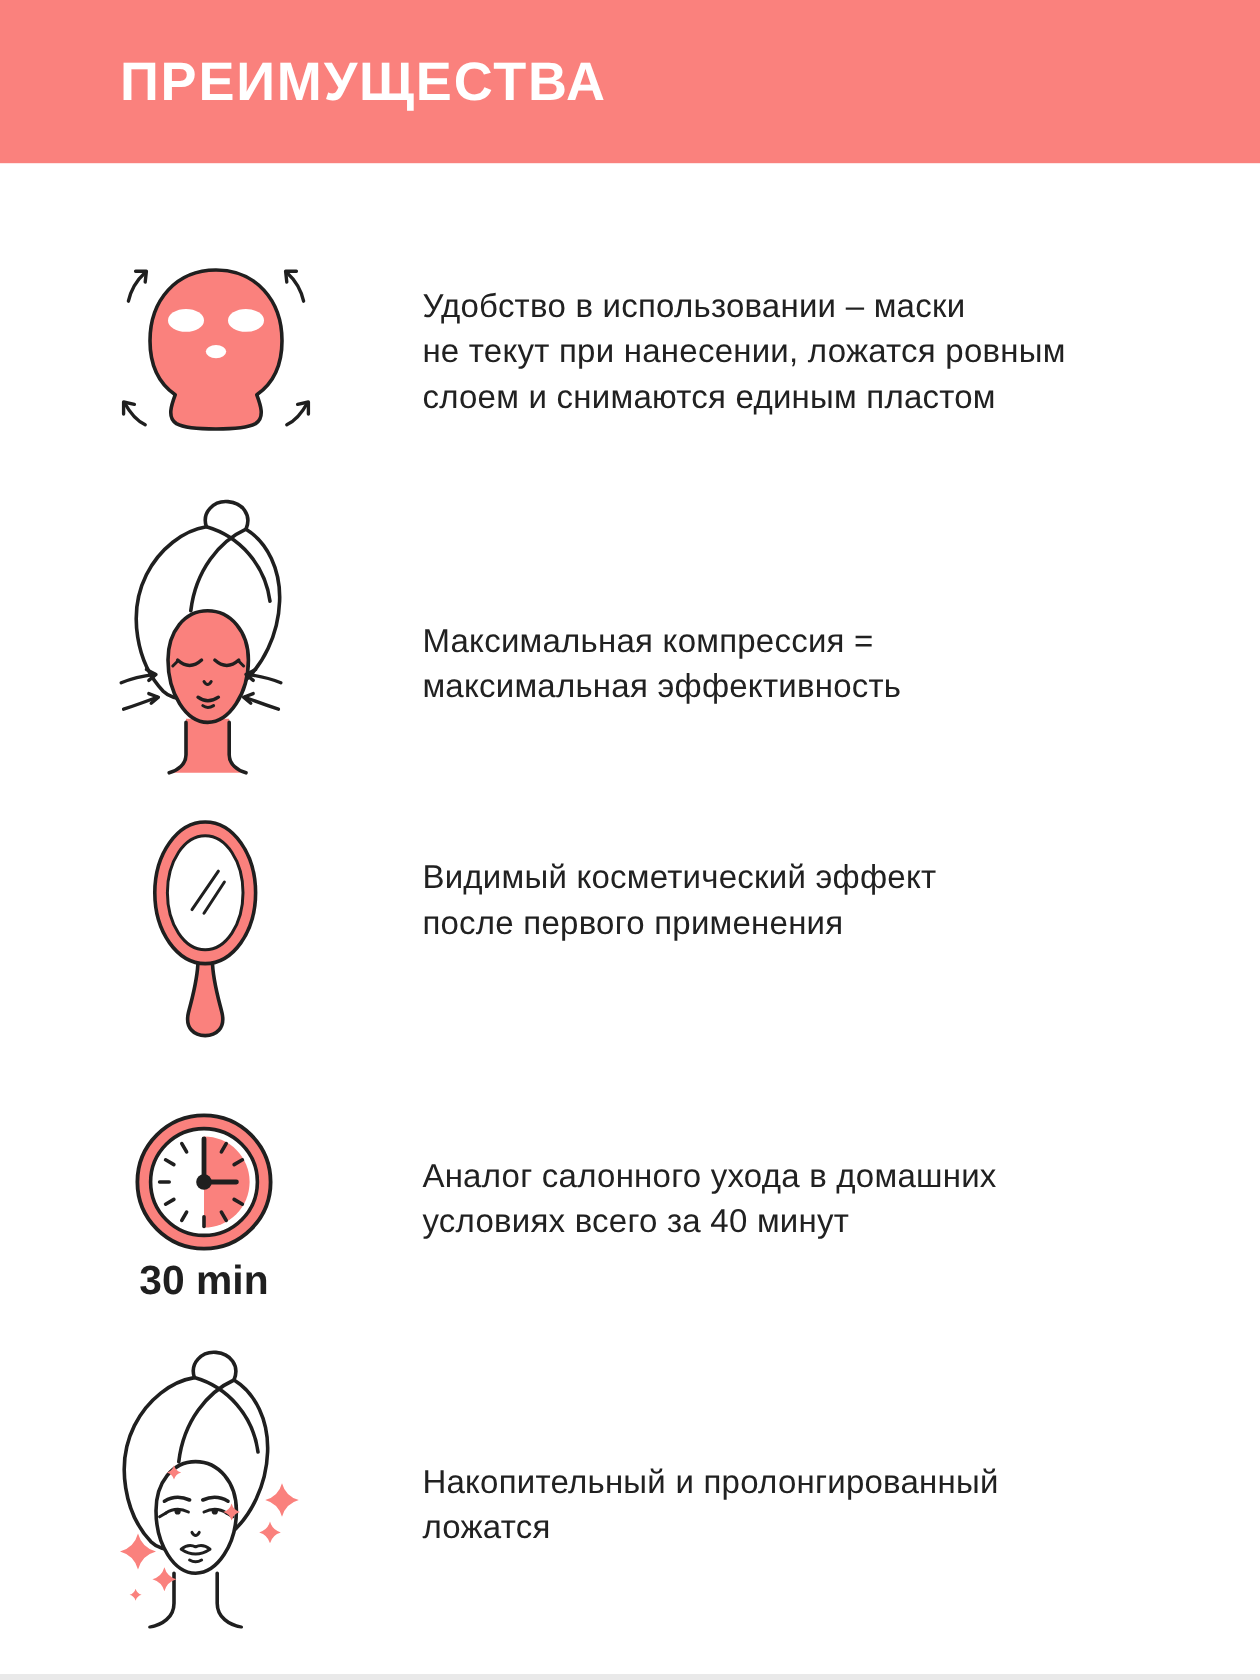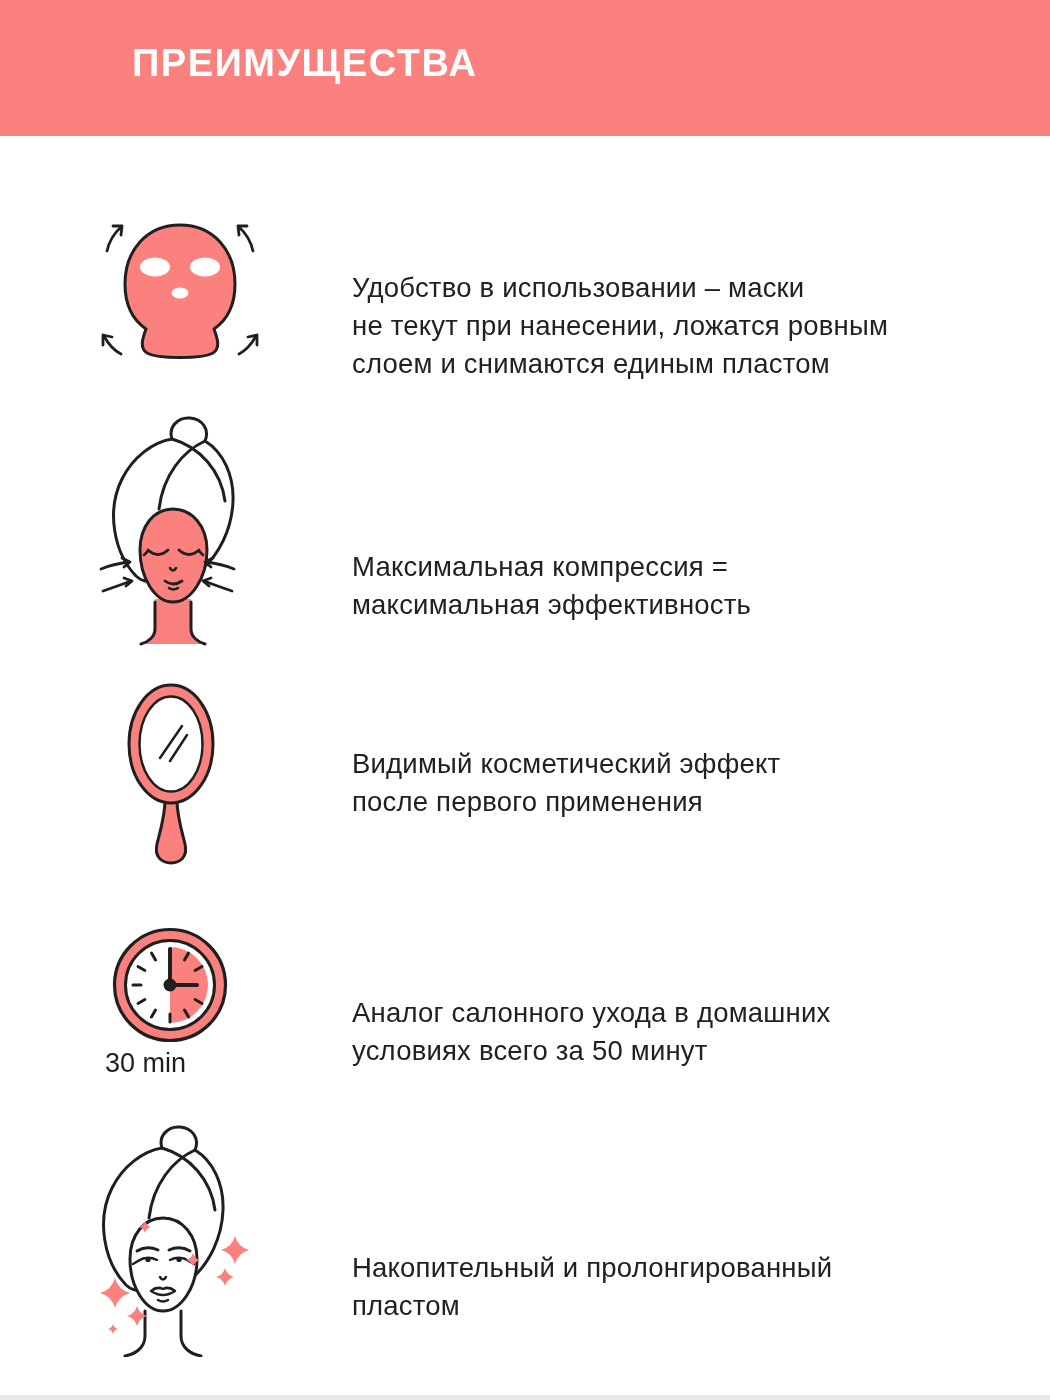--- a/index.html
+++ b/index.html
@@ -13,32 +13,32 @@
     width:1050px;height:1400px;position:relative;overflow:hidden;
     background:var(--bg);
     font-family:"Liberation Sans","DejaVu Sans",sans-serif;
     color:var(--ink);
   }
   .header{
     position:absolute;left:0;top:0;width:1050px;height:136px;
     background:var(--coral);
   }
   .header .title{
-    position:absolute;left:132px;top:42px;
-    font-size:38px;font-weight:bold;color:#fff;letter-spacing:1.5px;
+    position:absolute;left:100px;top:42px;
+    font-size:45px;font-weight:bold;color:#fff;letter-spacing:1.5px;
   }
   .benefit-text{
     position:absolute;left:352px;width:660px;
     font-size:27.5px;line-height:38px;letter-spacing:0.2px;
-    color:var(--ink);white-space:pre-line;margin-top:33px;
+    color:var(--ink);white-space:pre-line;
   }
   .icon{position:absolute;}
   .duration-label{
     position:absolute;left:105px;top:1048px;width:130px;
-    text-align:left;font-size:27px;font-weight:normal;color:var(--outline);
+    text-align:center;font-size:34px;font-weight:bold;color:var(--outline);
   }
   .footer-strip{
     position:absolute;left:0;bottom:0;width:1050px;height:5px;background:#e9e9e9;
   }
   
   .s{stroke:var(--outline);fill:none;stroke-linecap:round;stroke-linejoin:round;stroke-width:3px;}
   .w25{stroke-width:2.5px;} .w28{stroke-width:2.8px;} .w32{stroke-width:3.2px;} .w4{stroke-width:4px;}
   .fill-coral{fill:var(--coral);}
   .fill-white{fill:#fff;}
   .fill-dark{fill:var(--outline);}
@@ -119,21 +119,21 @@
   <path class="s" d="M39.9 74.5 L33 78.5"></path>
   <path class="s" d="M36 60 L28 60"></path>
   <path class="s" d="M39.9 45.5 L33 41.5"></path>
   <path class="s" d="M50.5 34.9 L46.5 28"></path>
   <path class="s w4" d="M65 60 V24"></path>
   <path class="s w4" d="M65 60 H92"></path>
   <circle class="fill-dark ns" cx="65" cy="60" r="6.5"></circle>
 </svg>
 <div class="duration-label">30 min</div>
 <div class="benefit-text" style="top:961px">Аналог салонного ухода в домашних
-условиях всего за 50 минут</div>
+условиях всего за 40 минут</div>
 
 <svg class="icon" style="left:85px;top:1122px" width="166" height="235" viewBox="0 0 166 235">
   <path class="s fill-white" d="M41 163 C19 140 11 98 27 66 C38 44 58 29 77 26 C73 14 83 4 95 5 C107 6 115 16 110 28 C128 39 139 62 138 88 C137 116 124 142 106 157 C92 168 54 176 41 163 Z"></path>
   <path class="s" d="M77 26 C105 34 126 58 130 88"></path>
   <path class="s" d="M110 28 C88 38 68 62 64 96"></path>
   <path class="fill-white ns" d="M60 186 H96 V214 C96 226 106 232 116 234 L40 234 C50 232 60 226 60 214 Z"></path>
   <path class="s fill-white" d="M78 96 C59 96 45 113 45 137 C45 165 60 189 78 189 C96 189 112 165 112 137 C112 113 97 96 78 96 Z"></path>
   <path class="s" d="M60 189 V214 C60 226 50 232 40 234"></path>
   <path class="s" d="M96 189 V214 C96 226 106 232 116 234"></path>
   <path class="s" d="M52 129 Q62 123 73 128"></path>
@@ -149,15 +149,15 @@
   <path class="s w25" d="M73 178 Q78 181 83 178"></path>
   <path class="fill-coral ns" d="M60 99 Q61.3 103.7 66 105 Q61.3 106.3 60 111 Q58.7 106.3 54 105 Q58.7 103.7 60 99 Z"></path>
   <path class="fill-coral ns" d="M108 131 Q109.5 136.5 115 138 Q109.5 139.5 108 145 Q106.5 139.5 101 138 Q106.5 136.5 108 131 Z"></path>
   <path class="fill-coral ns" d="M150 114 Q153 125 164 128 Q153 131 150 142 Q147 131 136 128 Q147 125 150 114 Z"></path>
   <path class="fill-coral ns" d="M140 146 Q142 153 149 155 Q142 157 140 164 Q138 157 131 155 Q138 153 140 146 Z"></path>
   <path class="fill-coral ns" d="M30 156 Q33.2 167.8 45 171 Q33.2 174.2 30 186 Q26.8 174.2 15 171 Q26.8 167.8 30 156 Z"></path>
   <path class="fill-coral ns" d="M52 184 Q54.2 191.8 62 194 Q54.2 196.2 52 204 Q49.8 196.2 42 194 Q49.8 191.8 52 184 Z"></path>
   <path class="fill-coral ns" d="M28 202 Q29.1 205.9 33 207 Q29.1 208.1 28 212 Q26.9 208.1 23 207 Q26.9 205.9 28 202 Z"></path>
 </svg>
 <div class="benefit-text" style="top:1216px">Накопительный и пролонгированный
-пластом</div>
+ложатся</div>
 
 <div class="footer-strip"></div>
 
 </body></html>

